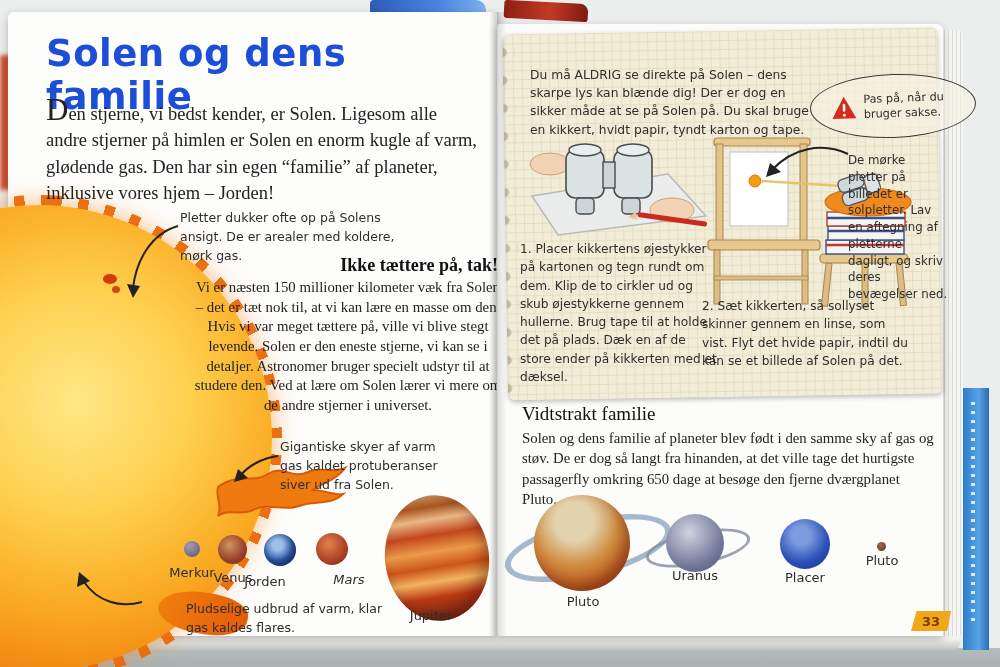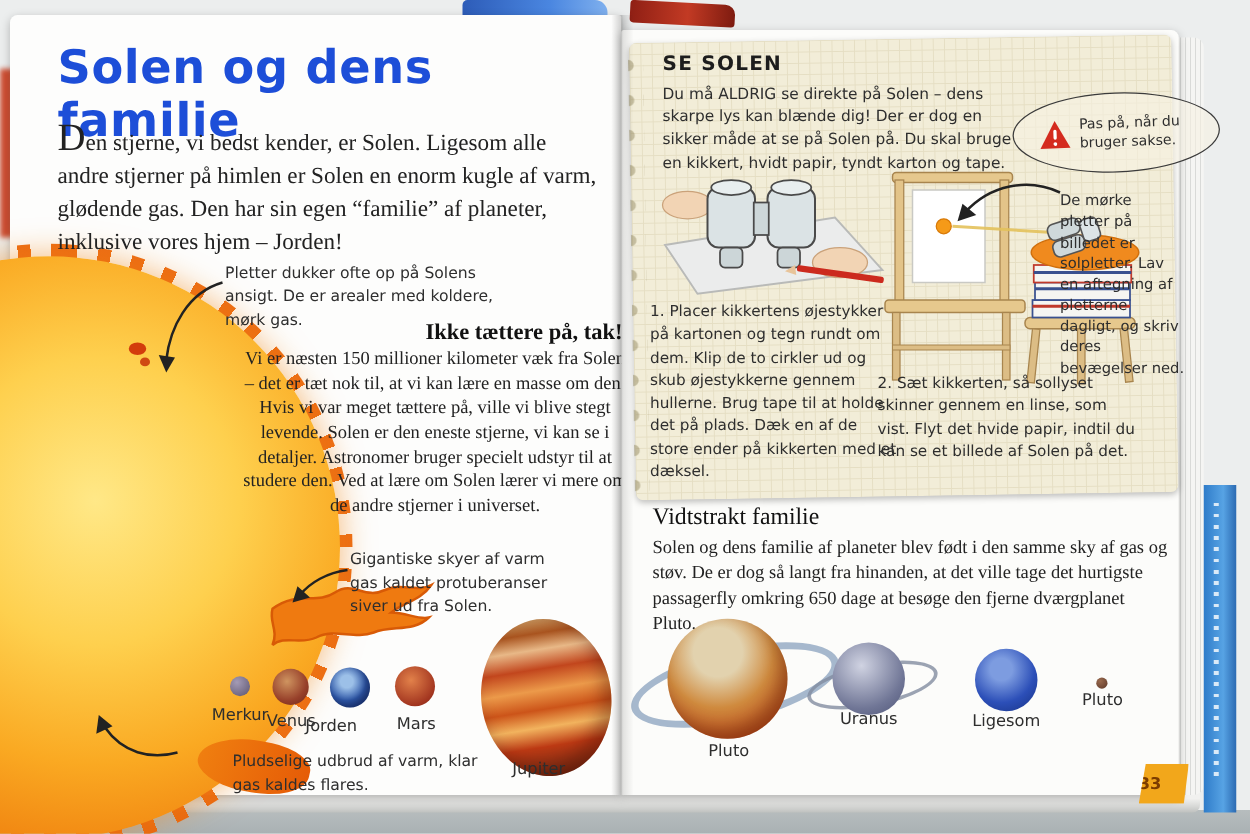--- a/index.html
+++ b/index.html
@@ -78,21 +78,21 @@
   .p-saturn{left:534px;top:495px;width:96px;height:96px;background:radial-gradient(circle at 42% 28%,#e2d2ae 0 22%,#cf8a3e 50%,#c04f1d 80%,#8e3a16);box-shadow:inset -6px -8px 12px rgba(70,20,0,.35);}
   .ring-saturn{left:503px;top:519px;width:158px;height:46px;border:6px solid rgba(150,172,196,.85);border-radius:50%;transform:rotate(-13deg);}
   .p-uranus{left:666px;top:514px;width:58px;height:58px;background:radial-gradient(circle at 40% 32%,#d0d3e2,#707696 65%,#4d5375);}
   .ring-uranus{left:645px;top:531px;width:100px;height:28px;border:3px solid rgba(130,140,160,.8);border-radius:50%;transform:rotate(-11deg);}
   .p-neptun{left:780px;top:519px;width:50px;height:50px;background:radial-gradient(circle at 42% 33%,#7d9ce0 0 20%,#2c4fb8 60%,#16307f);}
   .p-pluto{left:877px;top:542px;width:9px;height:9px;background:radial-gradient(circle at 35% 30%,#9a6a4e,#5c3828);}
   .lbl-saturn{left:545px;top:594px;width:76px;}
   .lbl-uranus{left:662px;top:568px;width:66px;}
   .lbl-neptun{left:774px;top:570px;width:62px;}
   .lbl-pluto{left:856px;top:553px;width:52px;}
-  .page-tab{left:911px;top:611px;width:40px;height:32px;background:#f2a71b;clip-path:polygon(14% 0,100% 0,90% 100%,0 100%);display:flex;align-items:center;}
+  .page-tab{left:911px;top:611px;width:40px;height:20px;background:#f2a71b;clip-path:polygon(14% 0,100% 0,90% 100%,0 100%);display:flex;align-items:center;justify-content:center;}
   .page-num{font-size:13px;font-weight:700;color:#7c3c00;}
 
   svg{display:block;}
 </style>
 </head>
 <body>
 
 <div id="stage">
 
   <div class="abs backdrop-bottom"></div>
@@ -141,31 +141,30 @@
     </svg>
 
     <div class="abs planet p-merkur"></div>
     <div class="abs planet p-venus"></div>
     <div class="abs planet p-jorden"></div>
     <div class="abs planet p-mars"></div>
     <div class="abs p-jupiter"></div>
     <div class="abs planet-label hand" style="left:152px;top:553px;width:64px;">Merkur</div>
     <div class="abs planet-label hand" style="left:196px;top:558px;width:58px;text-align:center;">Venus</div>
     <div class="abs planet-label hand" style="left:228px;top:562px;width:58px;">Jorden</div>
-    <div class="abs planet-label hand" style="left:300px;top:560px;width:50px;">Mars</div>
+    <div class="abs planet-label hand" style="left:316px;top:560px;width:50px;font-style:italic;">Mars</div>
     <div class="abs planet-label hand" style="left:388px;top:596px;width:70px;">Jupiter</div>
   </div>
 
   <div class="abs right-page"></div>
 
   <div class="abs notepad">
     <div class="torn-edge"></div>
   </div>
 
-  <div class="abs se-head hand">SE SOLEN</div>
   <div class="abs se-intro hand">Du må ALDRIG se direkte på Solen – dens skarpe lys kan blænde dig! Der er dog en sikker måde at se på Solen på. Du skal bruge en kikkert, hvidt papir, tyndt karton og tape.</div>
 
   <div class="abs warn-bubble">
     <svg width="26" height="24" viewBox="0 0 26 24">
       <polygon points="13,1 25,23 1,23" fill="#d42b1e"></polygon>
       <rect x="11.7" y="8" width="2.6" height="8" rx="1.3" fill="#fff"></rect>
       <circle cx="13" cy="19.5" r="1.5" fill="#fff"></circle>
     </svg>
     <div class="warn-text hand">Pas på, når du bruger sakse.</div>
   </div>
@@ -231,21 +230,21 @@
   <div class="abs family-body">Solen og dens familie af planeter blev født i den samme sky af gas og støv. De er dog så langt fra hinanden, at det ville tage det hurtigste passagerfly omkring 650 dage at besøge den fjerne dværgplanet Pluto.</div>
 
   <div class="abs ring-saturn"></div>
   <div class="abs planet p-saturn"></div>
   <div class="abs ring-uranus"></div>
   <div class="abs planet p-uranus"></div>
   <div class="abs planet p-neptun"></div>
   <div class="abs planet p-pluto"></div>
   <div class="abs planet-label hand lbl-saturn">Pluto</div>
   <div class="abs planet-label hand lbl-uranus">Uranus</div>
-  <div class="abs planet-label hand lbl-neptun">Ligesom</div>
+  <div class="abs planet-label hand lbl-neptun">Placer</div>
   <div class="abs planet-label hand lbl-pluto">Pluto</div>
 
   <div class="abs page-tab">
     <span class="page-num">33</span>
   </div>
 
   <div class="abs spine-shadow"></div>
 </div>
 
 </body></html>

